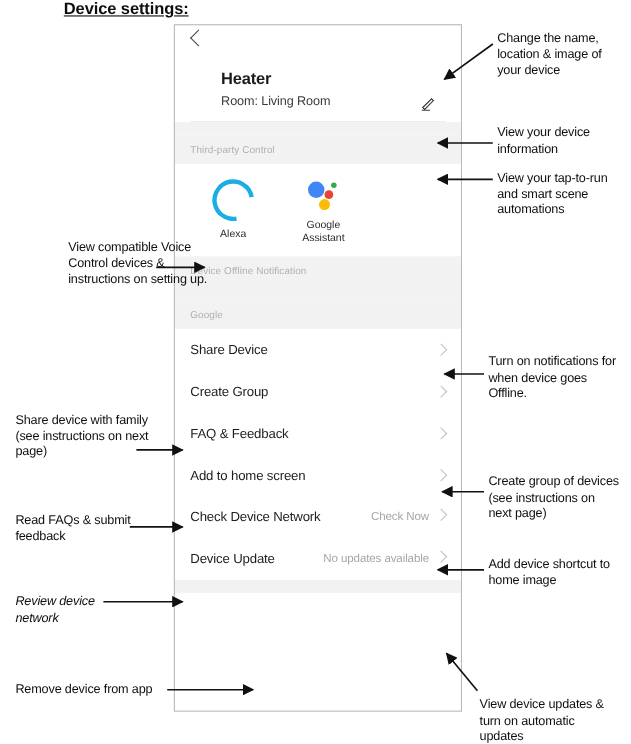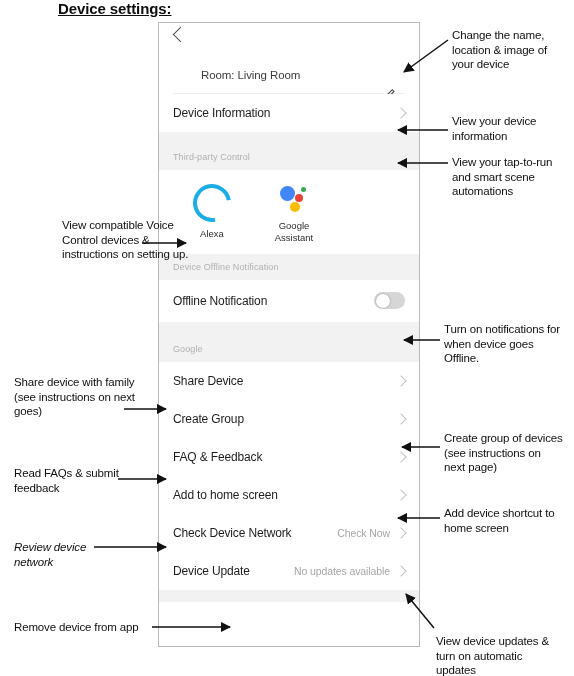--- a/index.html
+++ b/index.html
@@ -101,21 +101,20 @@
     background: #fff;
   }
   .row-label {
     font-size: 12px;
     color: #1d1d1d;
     letter-spacing: -0.15px;
   }
   .row-right {
     margin-left: auto;
     display: flex;
-    align-items: center;
     gap: 7px;
   }
   .row-value {
     font-size: 10.5px;
     color: #a6a6a6;
     letter-spacing: -0.1px;
   }
   .chev {
     width: 7px;
     height: 7px;
@@ -230,35 +229,30 @@
 
 <div class="doc-title">Device settings:</div>
 
 <div class="phone">
 
   <div class="nav-bar">
     <div class="back-chevron"></div>
   </div>
 
   <div class="device-header">
+    <div class="device-name">Heater</div>
     <div class="device-room">Room: Living Room</div>
     <svg class="edit-pencil" viewBox="0 0 16 16">
       <path d="M2.5 12.5 L11 4 L12.8 5.8 L4.3 14.3 Z" fill="none" stroke="#3a3a3a" stroke-width="1.1"></path>
       <line x1="1.5" y1="15.2" x2="9.5" y2="15.2" stroke="#3a3a3a" stroke-width="1.1"></line>
     </svg>
   </div>
 
   <div class="divider"></div>
 
-  <div class="row">
-    <span class="row-label">Device Information</span>
-    <span class="row-right">
-      <span class="chev"></span>
-    </span>
-  </div>
 
 
   <div class="gap-strip"></div>
   <div class="section-head">
     <span>Third-party Control</span>
   </div>
 
   <div class="tp-wrap">
     <div class="tp-item">
       <div class="alexa-ring"></div>
@@ -273,26 +267,20 @@
       </div>
       <div class="tp-caption" style="white-space:pre-line">Google
 Assistant</div>
     </div>
   </div>
 
   <div class="section-head">
     <span>Device Offline Notification</span>
   </div>
 
-  <div class="row" style="height:42px">
-    <span class="row-label">Offline Notification</span>
-    <span class="toggle">
-      <span class="knob"></span>
-    </span>
-  </div>
 
   <div class="gap-strip" style="height:14px"></div>
   <div class="section-head">
     <span>Google</span>
   </div>
 
   <div class="row">
     <span class="row-label">Share Device</span>
     <span class="row-right">
       <span class="chev"></span>
@@ -330,39 +318,39 @@
       <span class="chev"></span>
     </span>
   </div>
 
   <div class="gap-strip" style="height:12px"></div>
 
 </div>
 
 <div class="anno anno-left" style="left:14px; top:218px; width:140px;margin-left:48px;">View compatible Voice Control devices &amp; instructions on setting up.</div>
 
-<div class="anno anno-left" style="left:14px; top:375px; width:142px;">Share device with family (see instructions on next goes)</div>
+<div class="anno anno-left" style="left:14px; top:375px; width:142px;">Share device with family (see instructions on next page)</div>
 
 <div class="anno anno-left" style="left:14px; top:466px; width:140px;">Read FAQs &amp; submit feedback</div>
 
 <div class="anno anno-left" style="left:14px; top:540px; width:100px;font-style:italic;">Review device network</div>
 
 <div class="anno anno-left" style="left:14px; top:620px; width:140px;">Remove device from app</div>
 
 <div class="anno" style="left:452px; top:28px; width:116px;">Change the name, location &amp; image of your device</div>
 
 <div class="anno" style="left:452px; top:114px; width:112px;">View your device information</div>
 
 <div class="anno" style="left:452px; top:155px; width:118px;">View your tap-to-run and smart scene automations</div>
 
 <div class="anno" style="left:444px; top:322px; width:120px;">Turn on notifications for when device goes Offline.</div>
 
 <div class="anno" style="left:444px; top:431px; width:120px;">Create group of devices (see instructions on next page)</div>
 
-<div class="anno" style="left:444px; top:506px; width:124px;">Add device shortcut to home screen</div>
+<div class="anno" style="left:444px; top:506px; width:124px;">Add device shortcut to home image</div>
 
 <div class="anno" style="left:436px; top:634px; width:128px;">View device updates &amp; turn on automatic updates</div>
 
 <svg class="leaders" viewBox="0 0 574 676">
   <defs>
     <marker id="ah" viewBox="0 0 10 10" refX="9" refY="5" markerWidth="7" markerHeight="7" orient="auto-start-reverse">
       <path d="M 0 0 L 10 5 L 0 10 z" fill="#111"></path>
     </marker>
   </defs>
 

